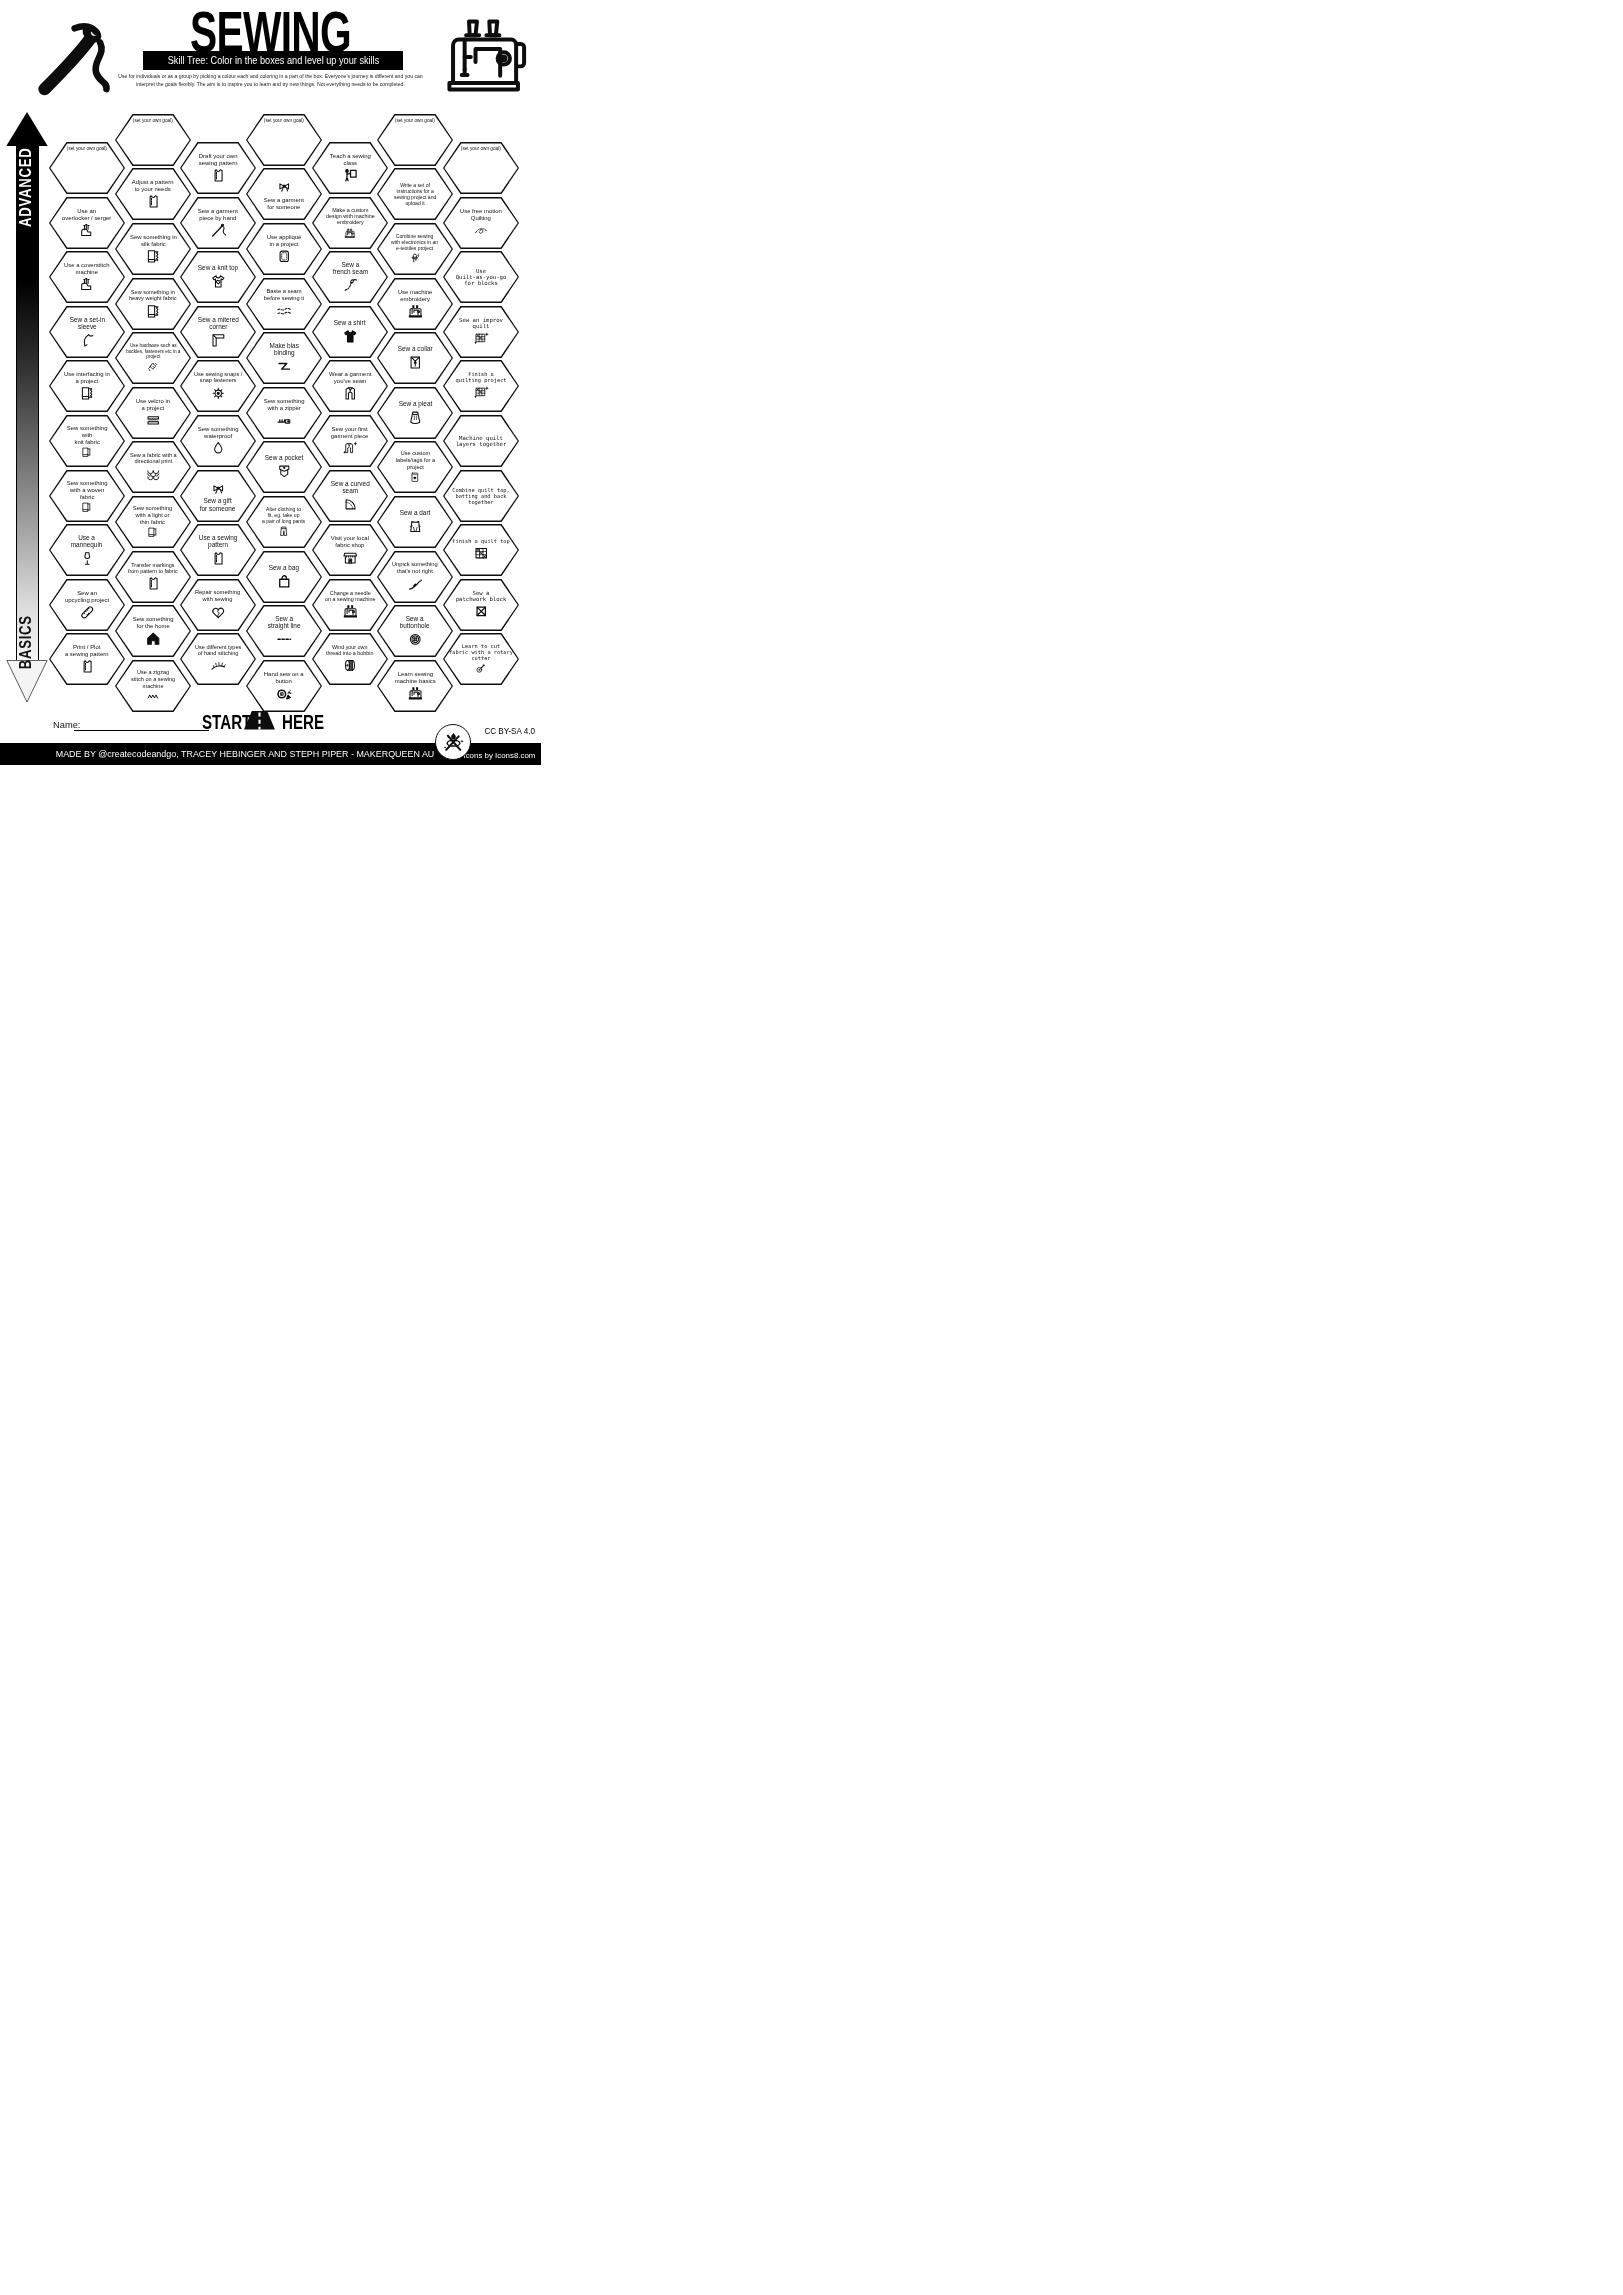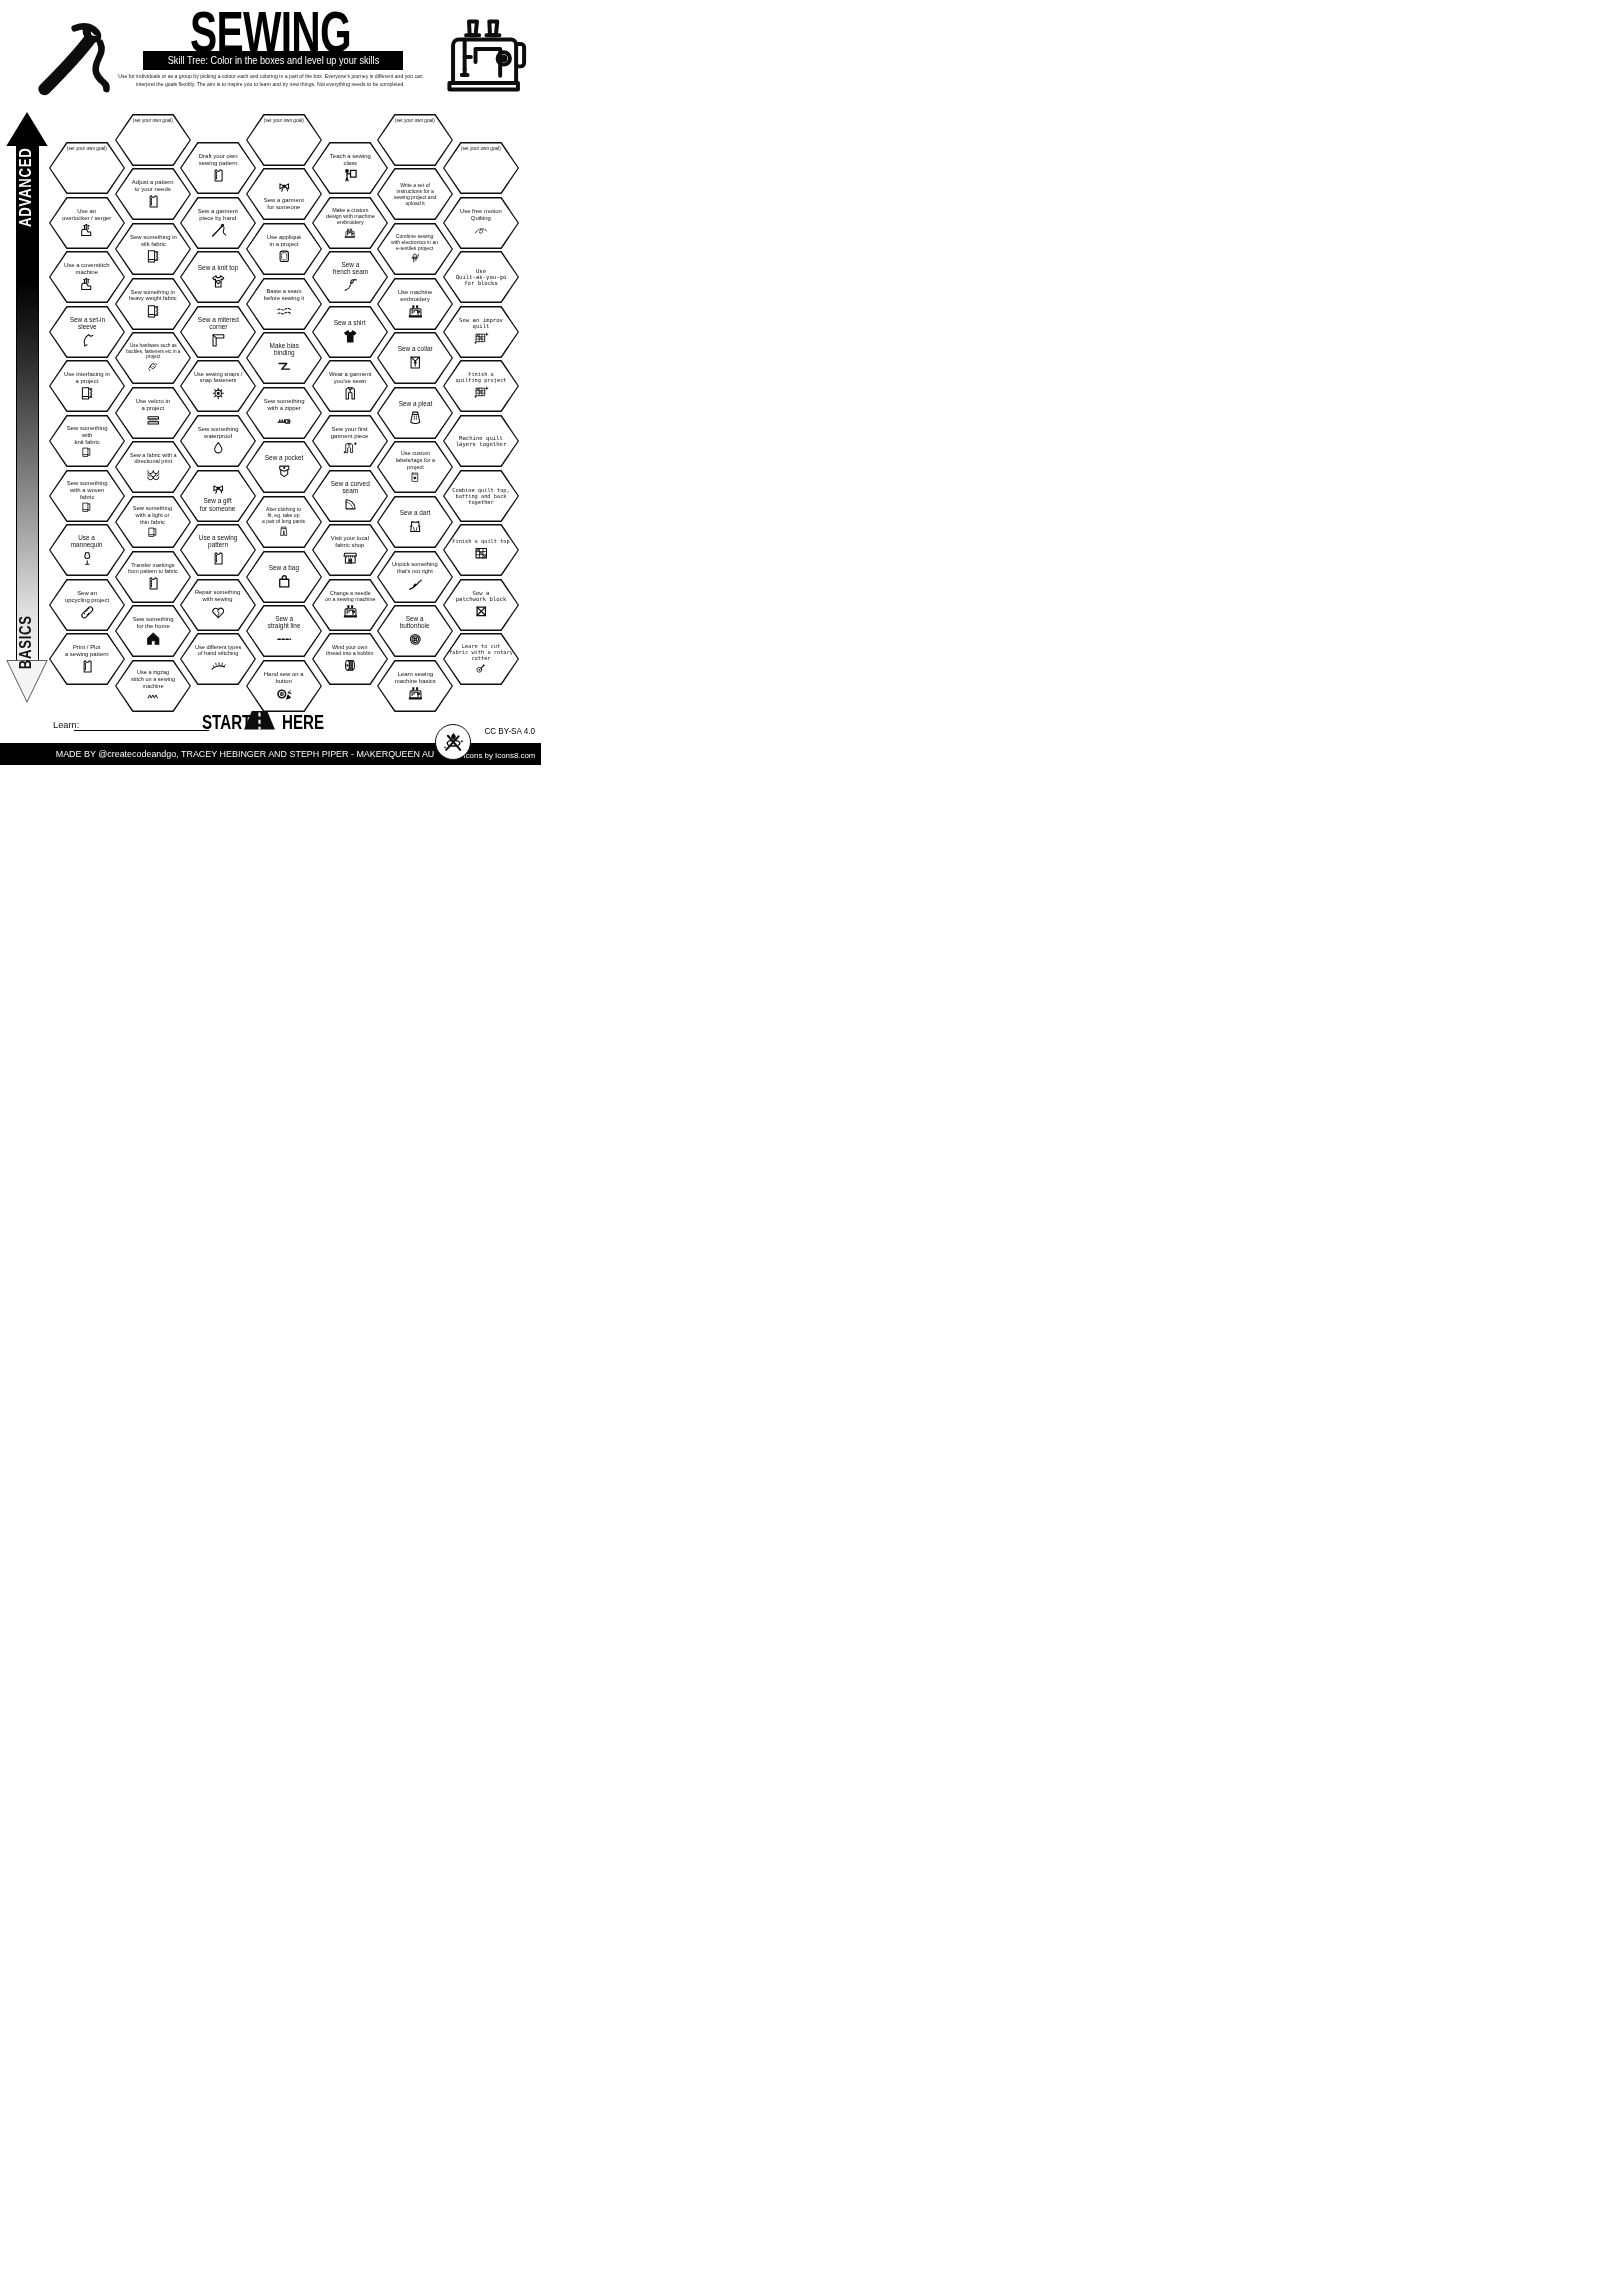--- a/index.html
+++ b/index.html
@@ -853,21 +853,21 @@
 
 <div class="abs" id="start-label">START</div>
 <div class="abs" id="road-icon">
   <svg width="37" height="18.5" viewBox="0 0 24 12">
     <polygon points="2,12 7,0 17,0 22,12" fill="#0d0d0d"></polygon>
     <path d="M12 1v11" stroke="#fff" stroke-width="1.4" stroke-dasharray="2.6 2"></path>
   </svg>
 </div>
 <div class="abs" id="here-label">HERE</div>
 
-<div class="abs" id="name-row">Learn:</div>
+<div class="abs" id="name-row">Name:</div>
 <div class="abs" id="name-line"></div>
 
 <div class="abs" id="license">CC BY-SA 4.0</div>
 <div class="abs" id="footer-bar"></div>
 <div class="abs" id="footer-credit">MADE BY @createcodeandgo, TRACEY HEBINGER  AND STEPH PIPER  -  MAKERQUEEN AU</div>
 <div class="abs" id="icons-credit">Icons by Icons8.com</div>
 <div class="abs" id="badge">
   <svg width="27" height="27" viewBox="0 0 24 24" fill="none" stroke="#0d0d0d" stroke-width="1.3" stroke-linecap="round">
     <path d="M5.5 18.5 16.5 6.5M7 6l11 12.5" stroke-width="1.8"></path>
     <path d="M12 3.6c-.9 1.3-2.1 2.1-2.1 3.4a2.1 2.1 0 0 0 4.2 0c0-1.3-1.2-2.1-2.1-3.4z" fill="#0d0d0d" stroke="none"></path>

